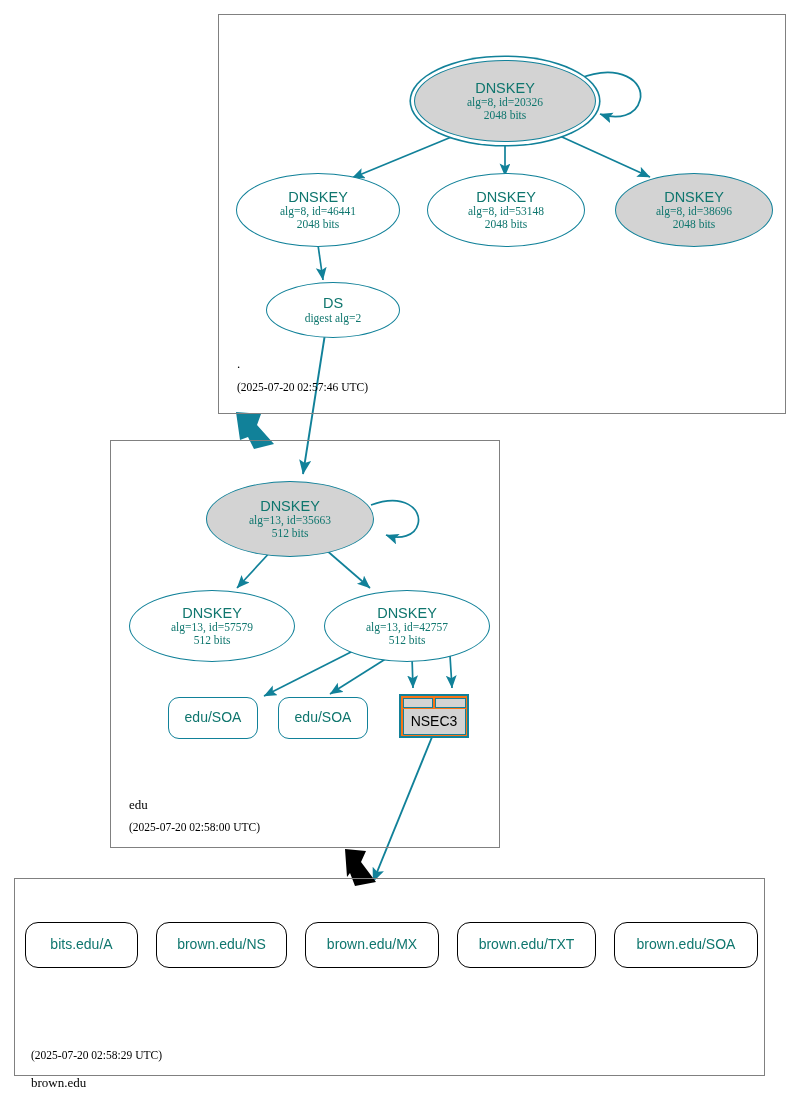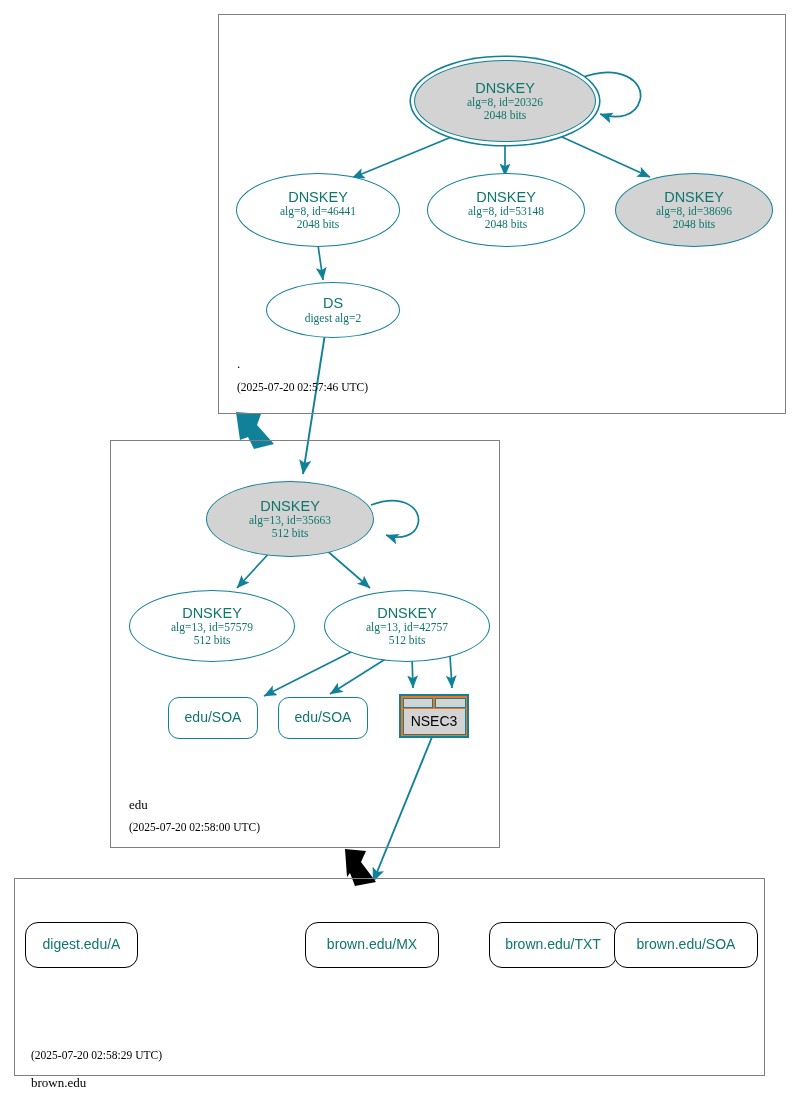--- a/index.html
+++ b/index.html
@@ -265,29 +265,32 @@
       <div class="nsec-cell"></div>
     </div>
     <div class="nsec-body">NSEC3</div>
   </div>
 
   <div class="zone-box" style="left:14px; top:878px; width:751px; height:198px;"></div>
   <div class="zone-label zone-name" style="left:31px; top:1075px;">brown.edu</div>
   <div class="zone-label zone-time" style="left:31px; top:1049px;">(2025-07-20 02:58:29 UTC)</div>
 
   <div class="node rrset-box insecure" style="left:25px; top:922px; width:113px; height:46px;">
-    <div class="rrset-label">digest.edu/A</div>
-  </div>
-
+    <div class="rrset-label">bits.edu/A</div>
+  </div>
+
+  <div class="node rrset-box insecure" style="left:156px; top:922px; width:131px; height:46px;">
+    <div class="rrset-label">brown.edu/NS</div>
+  </div>
 
   <div class="node rrset-box insecure" style="left:305px; top:922px; width:134px; height:46px;">
     <div class="rrset-label">brown.edu/MX</div>
   </div>
 
-  <div class="node rrset-box insecure" style="left:457px; top:922px; width:128px; height:46px;margin-left:32px;">
+  <div class="node rrset-box insecure" style="left:457px; top:922px; width:139px; height:46px;">
     <div class="rrset-label">brown.edu/TXT</div>
   </div>
 
   <div class="node rrset-box insecure" style="left:614px; top:922px; width:144px; height:46px;">
     <div class="rrset-label">brown.edu/SOA</div>
   </div>
 
 </div>
 
 </body></html>

